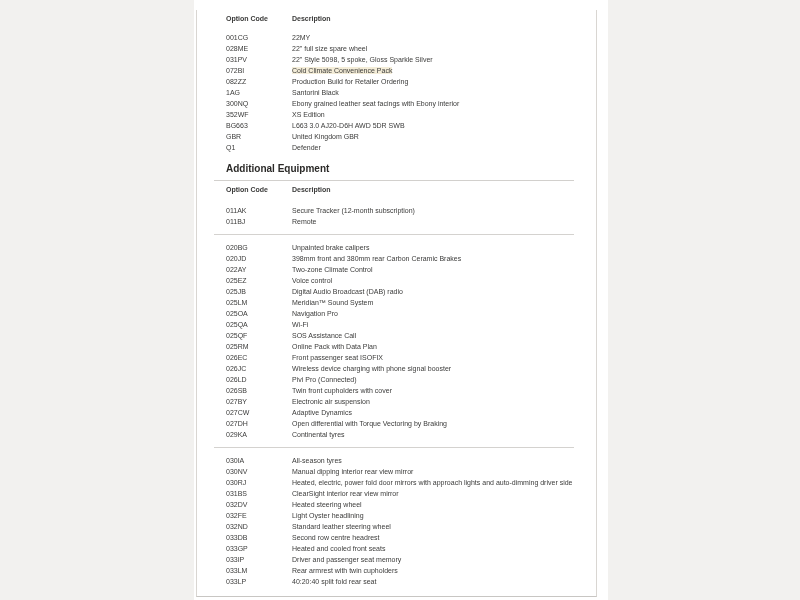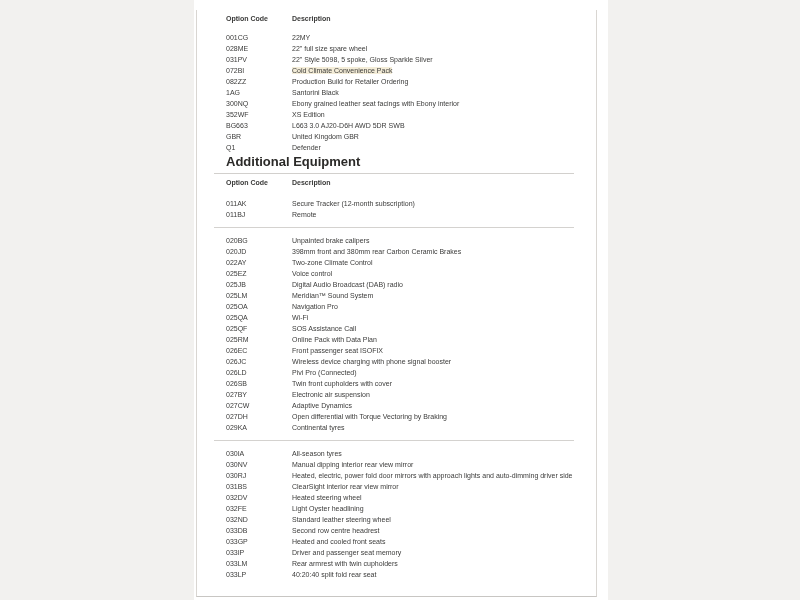--- a/index.html
+++ b/index.html
@@ -29,22 +29,22 @@
     font-weight:700;color:#3a3a39;
     line-height:10px;
   }
   .mb9{margin-bottom:9px;}
   .mb11{margin-bottom:11px;}
   .row{padding:0 0 1px 12px;line-height:10px;}
   .code{display:inline-block;width:66px;vertical-align:top;}
   .desc{display:inline-block;width:282px;vertical-align:top;}
   .hl{background:#f4edd8;}
   .heading{
-    font-size:13px;font-weight:700;color:#2b2a28;
-    margin:2px 0 5px 12px;line-height:12px;
+    font-size:10px;font-weight:700;color:#2b2a28;
+    margin:9px 0 5px 12px;line-height:12px;
   }
   .eq{border-top:1px solid #d2d0cd;padding-top:4px;}
   .grp{}
   .g1{padding-bottom:6px;}
   .g2{border-top:1px solid #d4d2cf;padding-top:8px;padding-bottom:6px;}
   .g3{border-top:1px solid #d4d2cf;padding-top:8px;}
 </style>
 </head>
 <body>
 

